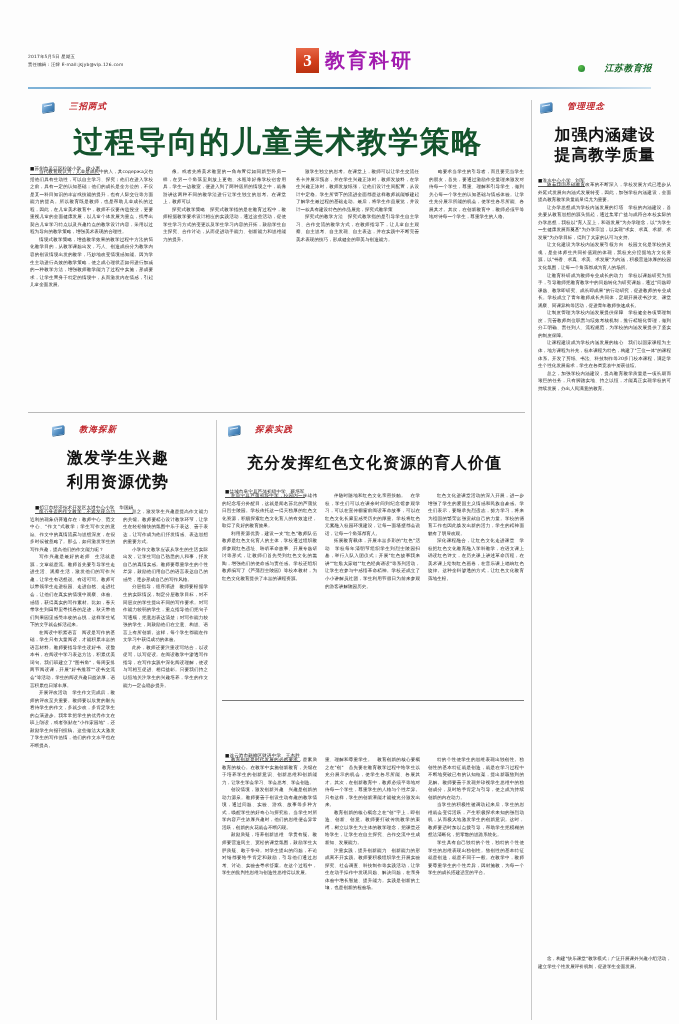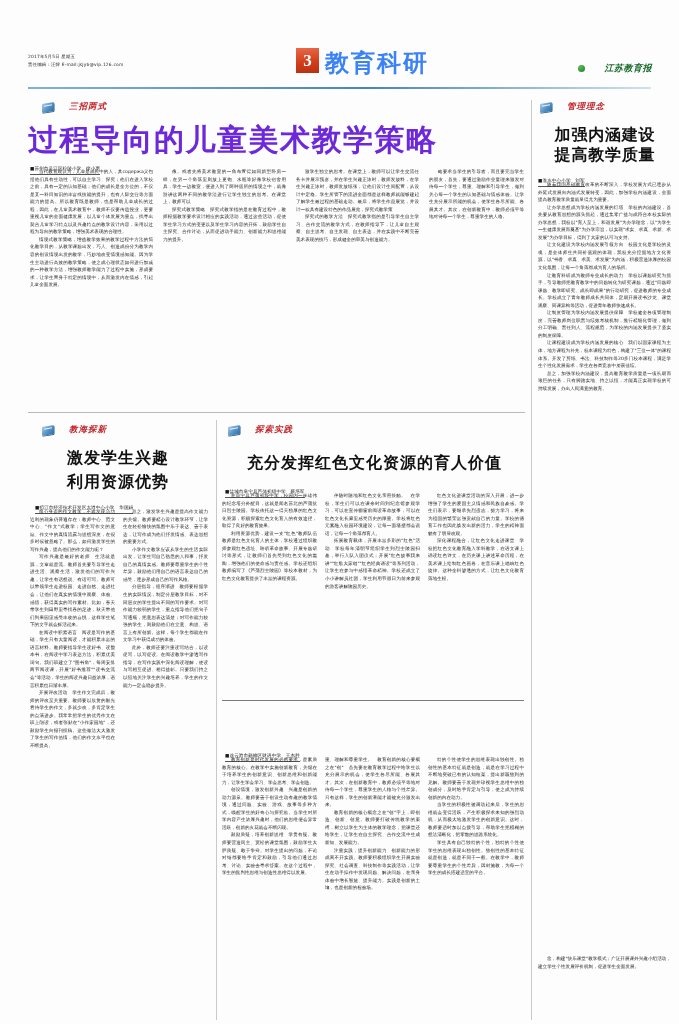--- a/index.html
+++ b/index.html
@@ -28,21 +28,21 @@
   .page-badge {
     position: absolute; left: 296px; top: 48px;
     width: 23px; height: 25px;
     background: linear-gradient(175deg,#e86a4a 0%,#d23f1c 55%,#b8300f 100%);
     color: #fff; font-size: 17px; font-weight: bold;
     text-align: center; line-height: 25px;
     font-family: "Liberation Serif", serif;
   }
   .section-name {
     position: absolute; left: 325px; top: 47px;
-    font-size: 24px; font-weight: bold; color: #3b82f6;
+    font-size: 20px; font-weight: bold; color: #a21caf;
     letter-spacing: 2px;
     font-family: "DejaVu Sans", sans-serif;
   }
   .brand {
     position: absolute; right: 27px; top: 62px;
     display: flex; align-items: center; gap: 20px;
   }
   .brand-globe {
     width: 7px; height: 7px; border-radius: 50%;
     background: radial-gradient(circle at 35% 30%, #5bbf4a, #1a7a2e);
@@ -78,23 +78,23 @@
   }
   .sec-text {
     font-size: 8.5px; font-weight: bold; font-style: italic;
     color: #c1272d; letter-spacing: 1px;
     font-family: "DejaVu Sans", sans-serif;
     white-space: nowrap;
   }
 
   
   .hl-main {
-    font-size: 30px; font-weight: bold; color: #6d28d9;
-    letter-spacing: 1.5px; 
-    font-family: Liberation Mono, monospace;
+    font-size: 30px; font-weight: bold; color: #14532d;
+    letter-spacing: 1.5px; text-align: center;
+    font-family: Liberation Sans, sans-serif;
     line-height: 1.2;
   }
   .hl-mid {
     font-size: 16px; font-weight: bold; color: #111;
     letter-spacing: 1px; text-align: center;
     font-family: "DejaVu Sans", sans-serif;
     line-height: 1.35;
   }
   .hl-sub {
     font-size: 16px; font-weight: bold; color: #111;
@@ -210,21 +210,21 @@
   <div class="abs col" style="left:538px; top:181px; width:133px; height:838px;">
     <p>随着我国基础教育改革的不断深入，学校发展方式已逐步从外延式发展向内涵式发展转变，因此，加强学校内涵建设，全面提高教育教学质量就显得尤为重要。</p>
     <p>让办学思想成为学校内涵发展的灯塔　学校的内涵建设，首先要从教育思想的源头抓起，通过集零广益与成符合本校实际的办学思想，我校以"育人至上，和谐发展"为办学理念，以"为学生一生健康发展而奠基"为办学宗旨，以实现"求实、求真、求新、求发展"为办学目标，得到了大家的认可与支持。</p>
     <p>让文化建设为学校内涵发展引领方向　校园文化是学校的灵魂，是全体师生共同价值观的体现，我校充分挖掘地方文化资源，以"书香、求真、求美、求发展"为内涵，积极营造浓厚的校园文化氛围，让每一个角落都成为育人的场所。</p>
     <p>让教育科研成为教师专业成长的动力　学校以课题研究为抓手，引导教师把教育教学中的问题转化为研究课题，通过"问题即课题、教学即研究、成长即成果"的行动研究，促进教师的专业成长。学校成立了青年教师成长共同体，定期开展读书沙龙、课堂观察、同课异构等活动，促进青年教师快速成长。</p>
     <p>让制度管理为学校内涵发展提供保障　学校健全各项管理制度，完善教师岗位职责与绩效考核机制，推行精细化管理，做到分工明确、责任到人、流程规范，为学校的内涵发展提供了坚实的制度保障。</p>
     <p>让课程建设成为学校内涵发展的核心　我们以国家课程为主体，地方课程为补充，校本课程为特色，构建了"三位一体"的课程体系。开发了剪纸、书法、科技制作等20多门校本课程，满足学生个性化发展需求，学生在各类竞赛中屡获佳绩。</p>
     <p>总之，加强学校内涵建设，提高教育教学质量是一项长期而艰巨的任务，只有脚踏实地、持之以恒，才能真正实现学校的可持续发展，办出人民满意的教育。</p>
   </div>
 
-  <div class="abs" style="left:42px; top:424px;">
+  <div class="abs" style="left:52px; top:424px;">
     <div class="sec-label">
       <span class="sec-book"></span>
       <span class="sec-text">教海探新</span>
     </div>
   </div>
 
   <div class="abs hl-mid" style="left:28px; top:447px; width:180px;">激发学生兴趣</div>
   <div class="abs hl-mid" style="left:28px; top:471px; width:180px;">利用资源优势</div>
 
   <div class="abs" style="left:35px; top:494px;">

